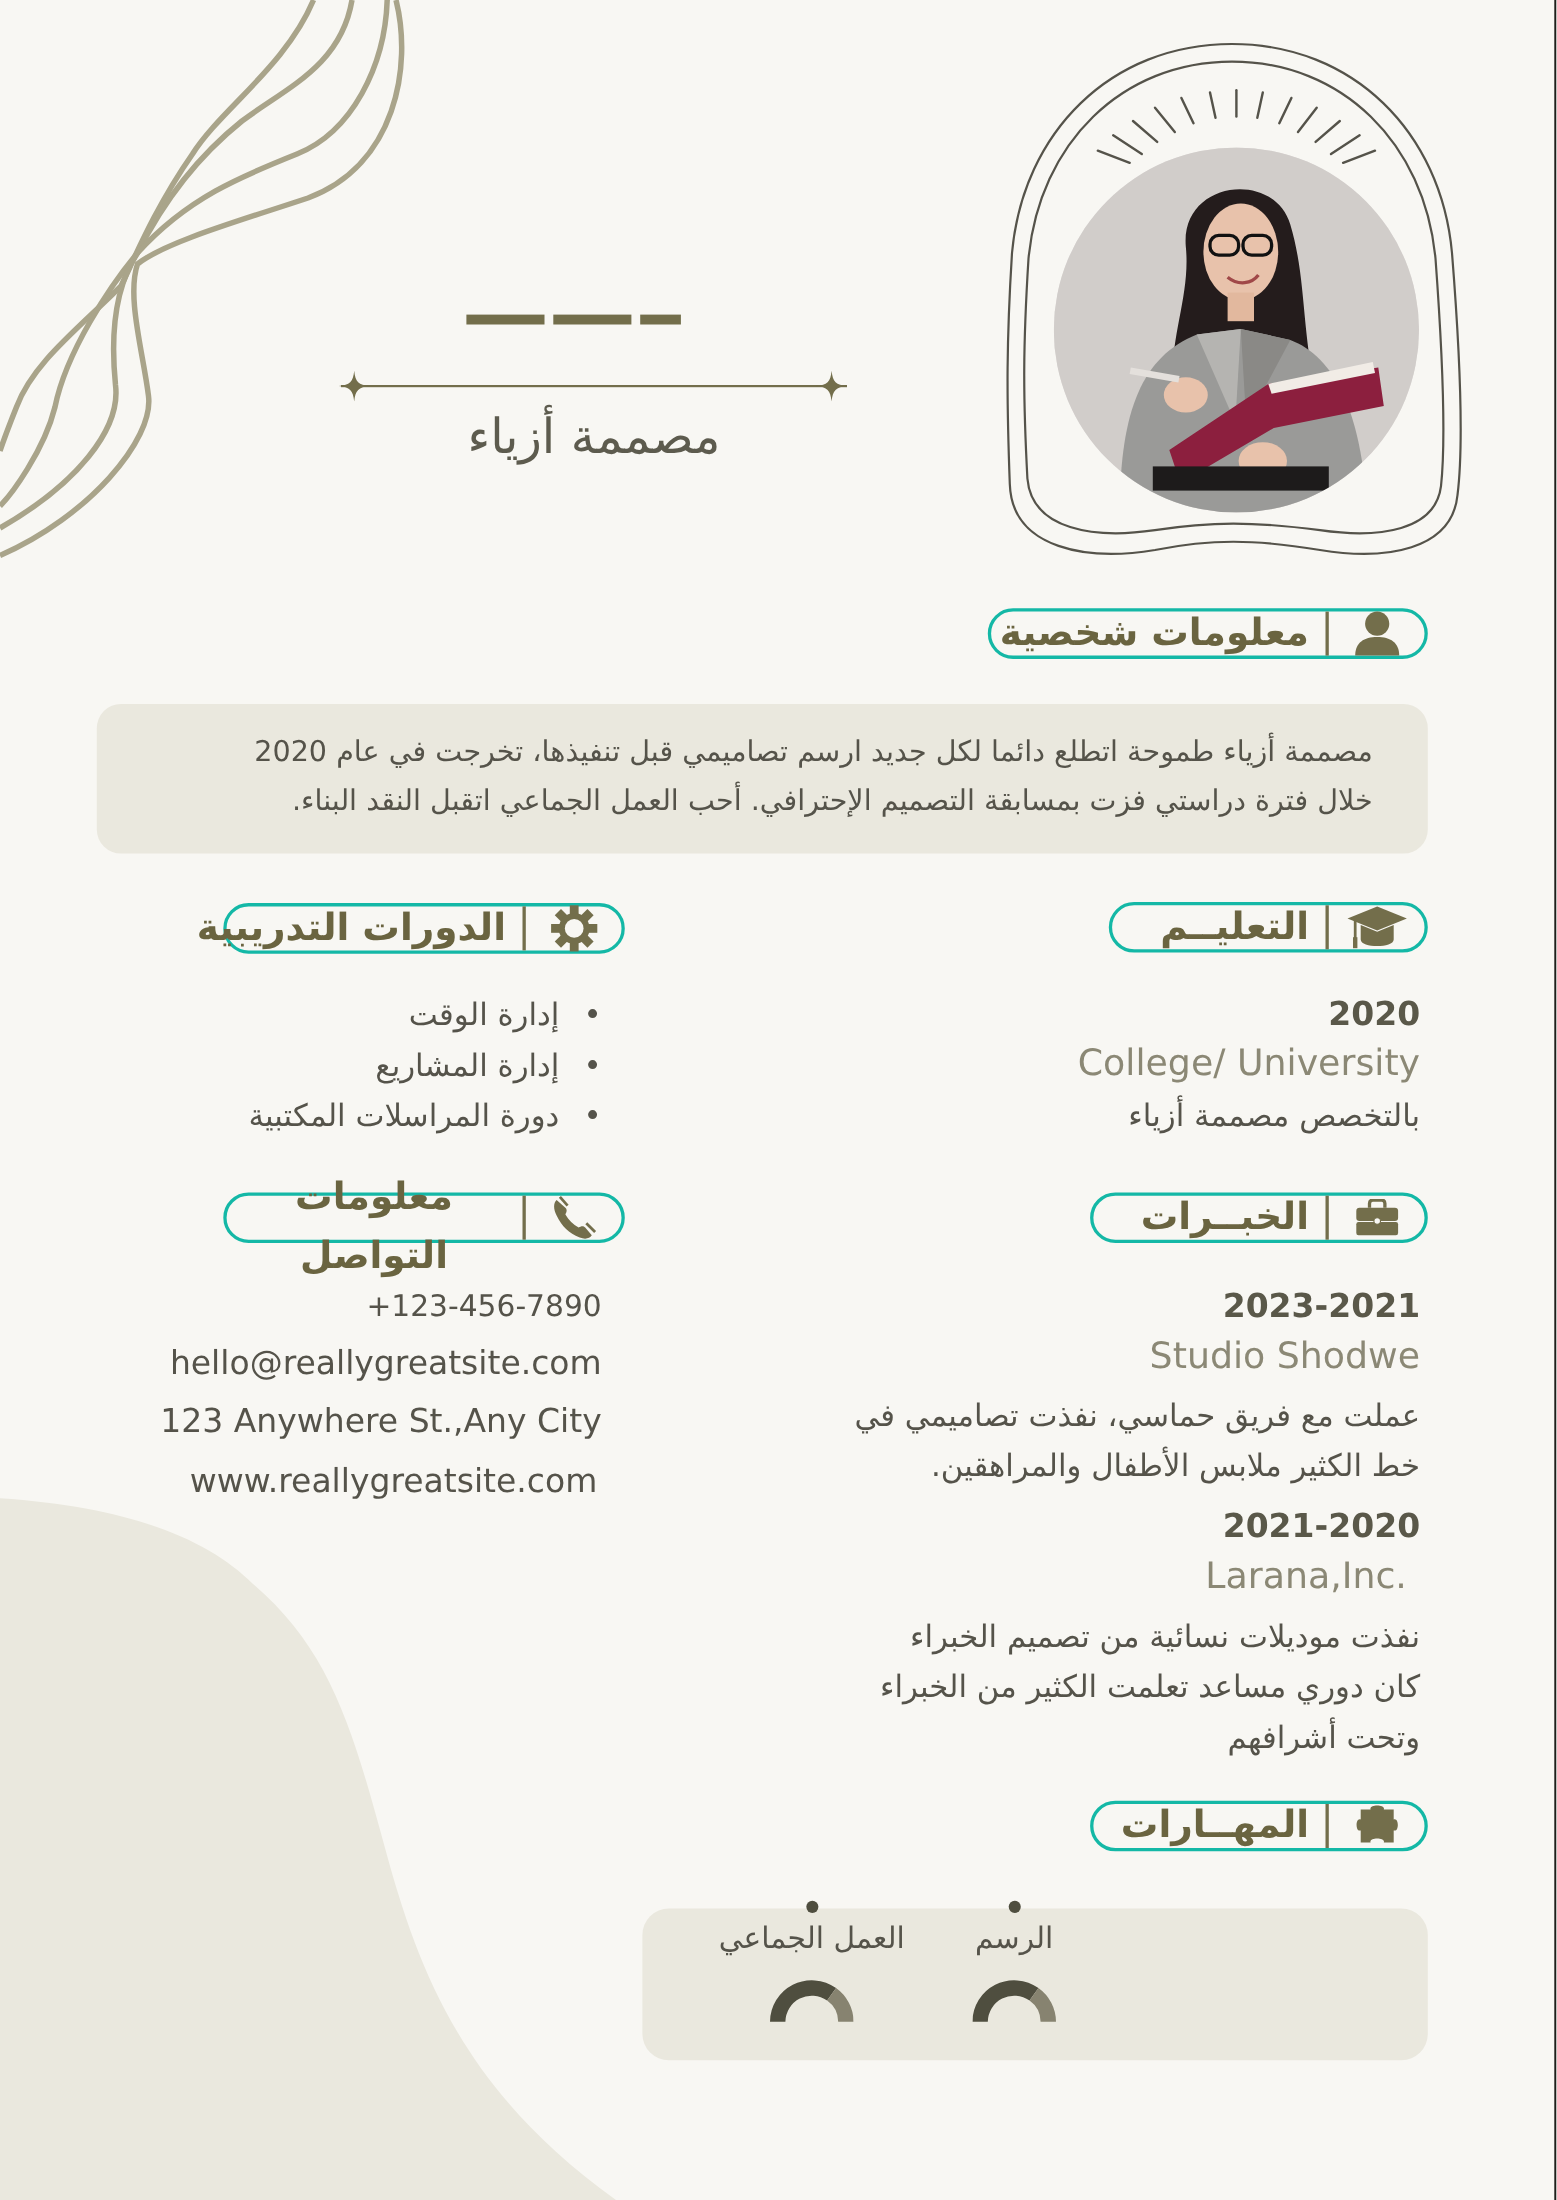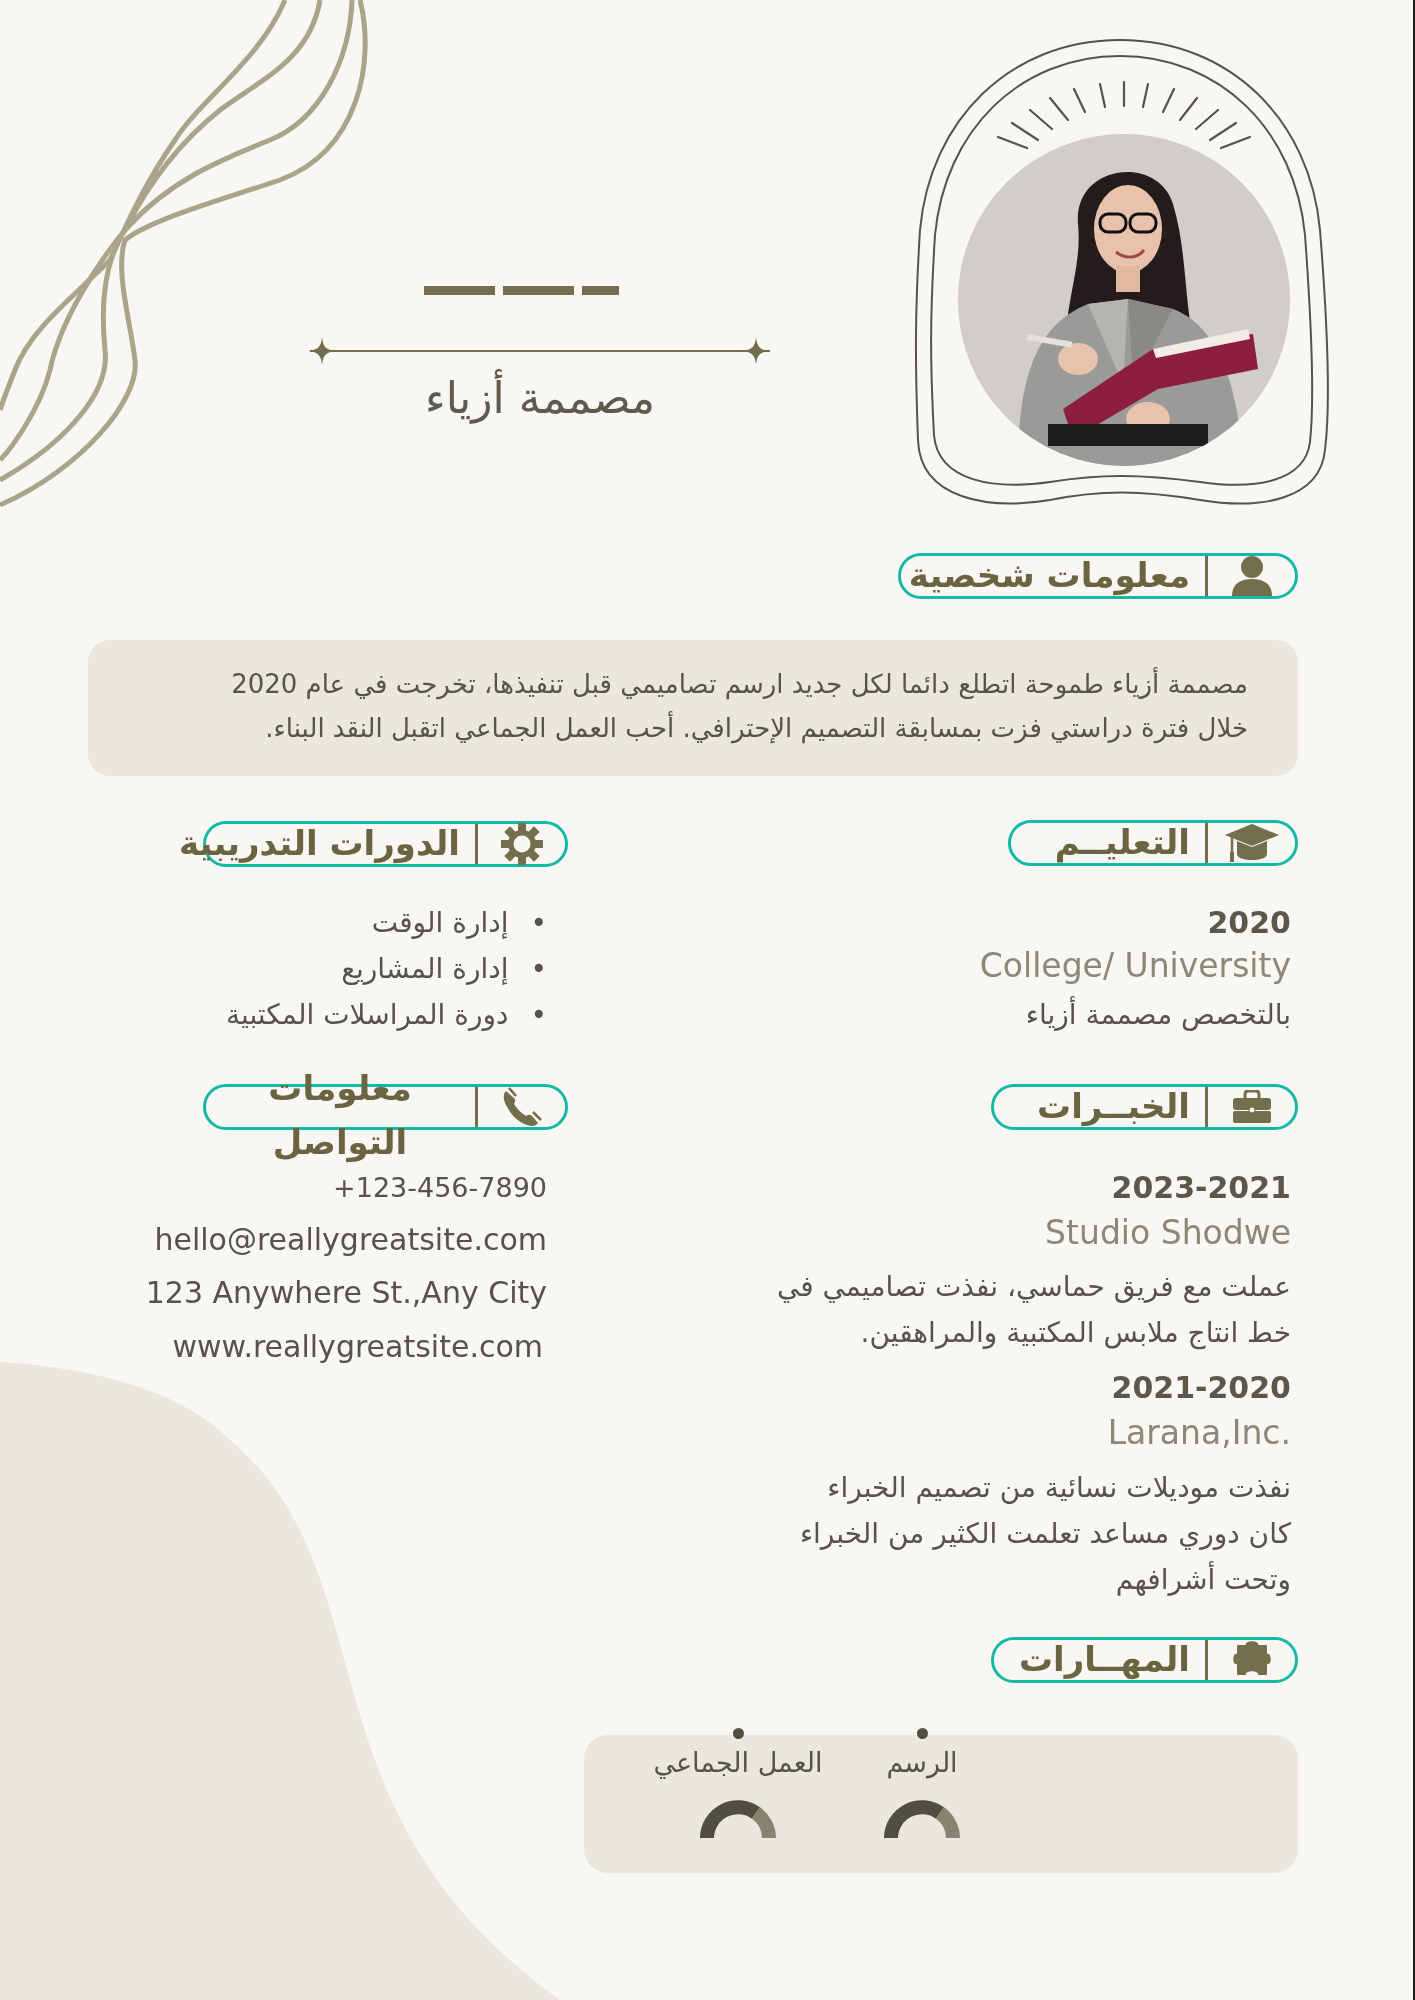--- a/index.html
+++ b/index.html
@@ -212,25 +212,25 @@
         <circle cx="20" cy="20" r="3" fill="#f8f7f3" stroke="#736e4b" stroke-width="1"></circle>
       </svg>
     </div>
     <span class="pill-label">الخبــرات</span>
   </div>
 
   <div class="abs year" style="right:124px;top:1170px">2023-2021</div>
   <div class="abs org ltr" style="right:124px;top:1213px">Studio Shodwe</div>
   <div class="abs rtl" style="right:124px;top:1264px;line-height:46px">
     <div class="sec-text">عملت مع فريق حماسي، نفذت تصاميمي في</div>
-    <div class="sec-text">خط انتاج ملابس المكتبية والمراهقين.</div>
+    <div class="sec-text">خط الكثير ملابس الأطفال والمراهقين.</div>
   </div>
 
   <div class="abs year" style="right:124px;top:1370px">2021-2020</div>
-  <div class="abs org ltr" style="right:124px;top:1413px">Larana,Inc.</div>
+  <div class="abs org ltr" style="right:136px;top:1413px">Larana,Inc.</div>
   <div class="abs rtl" style="right:124px;top:1465px;line-height:46px">
     <div class="sec-text">نفذت موديلات نسائية من تصميم الخبراء</div>
     <div class="sec-text">كان دوري مساعد تعلمت الكثير من الخبراء</div>
     <div class="sec-text">وتحت أشرافهم</div>
   </div>
 
   <div class="pill rtl" style="left:203px;top:1084px;width:365px">
     <div class="pill-icon">
       <svg width="44" height="44" viewBox="0 0 44 44">
         <path d="M6,6 C3,9 3,14 6,20 C11,30 17,36 27,40 C32,42 36,41 38,38 L32,31 C30,29 28,30 26,31 C21,28 17,24 14,19 C15,17 16,15 14,13 Z" fill="#736e4b"></path>

